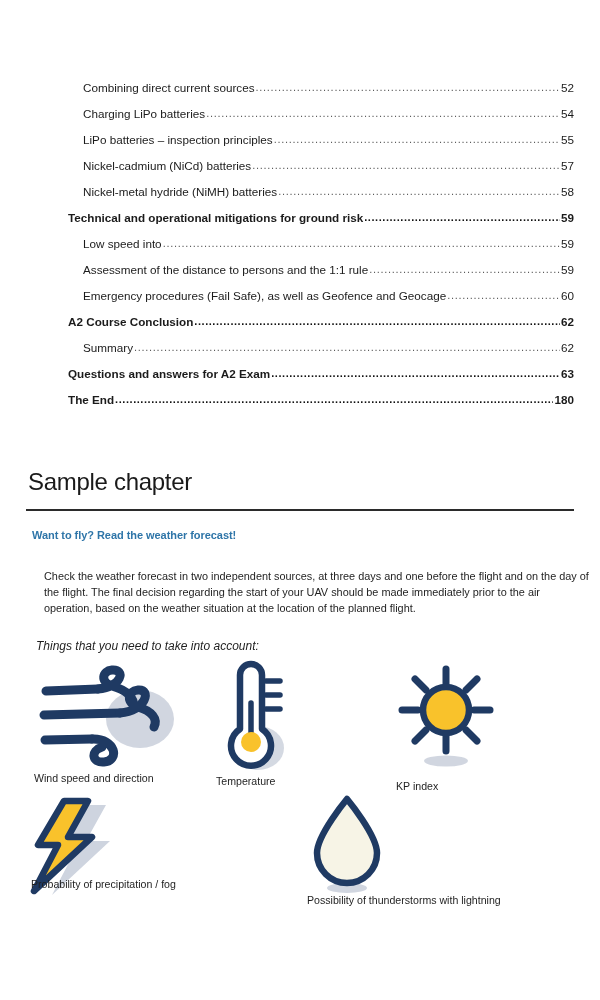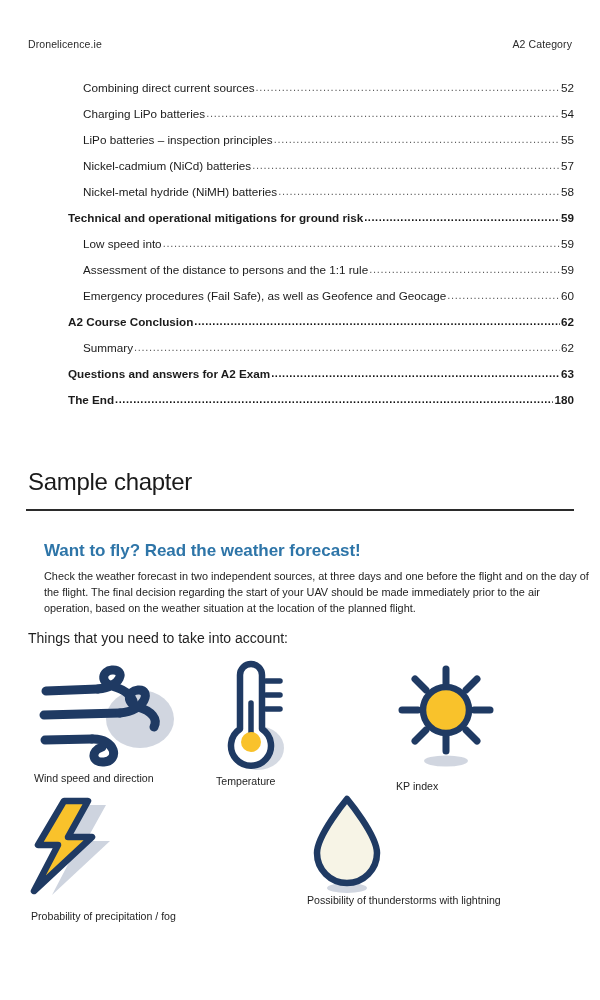--- a/index.html
+++ b/index.html
@@ -100,45 +100,46 @@
     top: 509px;
     left: 26px;
     width: 548px;
     height: 2px;
     background: #2b2b2b;
   }
   .chapter-subtitle {
     position: absolute;
     top: 525px;
     left: 28px;
-    font-size: 17px;
+    font-size: 11px;
     font-weight: bold;
     color: #2e75a8;
     letter-spacing: -0.05px;
-    margin: 16px;
+    margin: 4px;
   }
   .body-copy {
     position: absolute;
     top: 552px;
     left: 28px;
     width: 545px;
     font-size: 10.9px;
     line-height: 16.2px;
     color: #1f1f1f;
     margin: 16px;
   }
   .body-note {
     position: absolute;
     top: 630px;
     left: 28px;
     width: 545px;
-    font-size: 14px;
+    font-size: 12px;
     line-height: 16px;
     color: #1f1f1f;
-    margin: 0;
+    margin: 8px;
+    font-style: italic;
   }
 
   
   .icons-area {
     position: absolute;
     top: 655px;
     left: 0;
     width: 488px;
     height: 270px;
   }
@@ -158,33 +159,29 @@
   }
 
   
   #cell-wind      { left: 34px;  top: 8px;   }
   #cap-wind       { left: 34px;  top: 118px; }
   #cell-temp      { left: 214px; top: 4px;   }
   #cap-temp       { left: 216px; top: 121px; }
   #cell-kp        { left: 396px; top: 8px;   }
   #cap-kp         { left: 396px; top: 126px; }
   #cell-bolt      { left: 28px;  top: 142px; }
-  #cap-bolt       { left: 31px;  top: 256px; }
+  #cap-bolt       { left: 31px;  top: 224px; }
   #cell-drop      { left: 305px; top: 138px; }
   #cap-drop       { left: 307px; top: 240px; }
 </style>
 </head>
 <body>
 
 <div class="page">
 
-  <div class="running-header">
-    <span>Dronelicence.ie</span>
-    <span>A2 Category</span>
-  </div>
 
   <div class="toc" id="toc-list">
       <div class="toc-row level-2">
         <span class="toc-title">Combining direct current sources</span>
         <span class="toc-leader">.......................................................................................................................................................................................................</span>
         <span class="toc-page">52</span>
       </div>
       <div class="toc-row level-2">
         <span class="toc-title">Charging LiPo batteries</span>
         <span class="toc-leader">.......................................................................................................................................................................................................</span>

